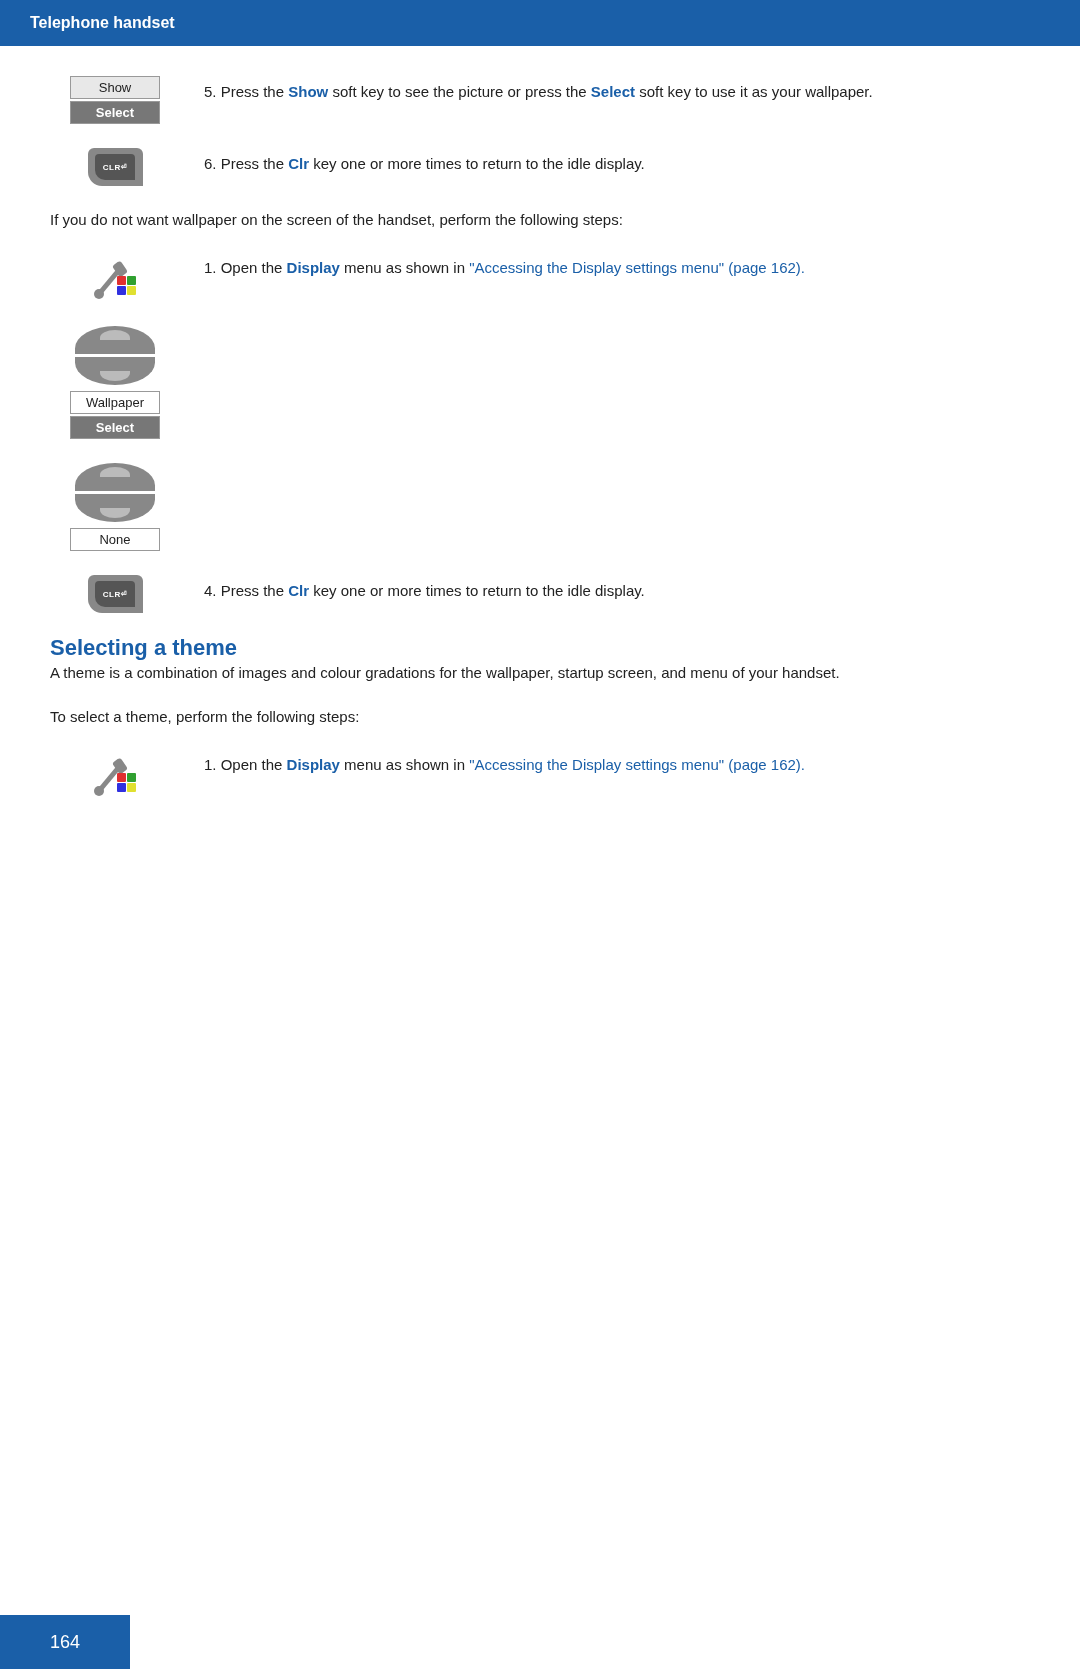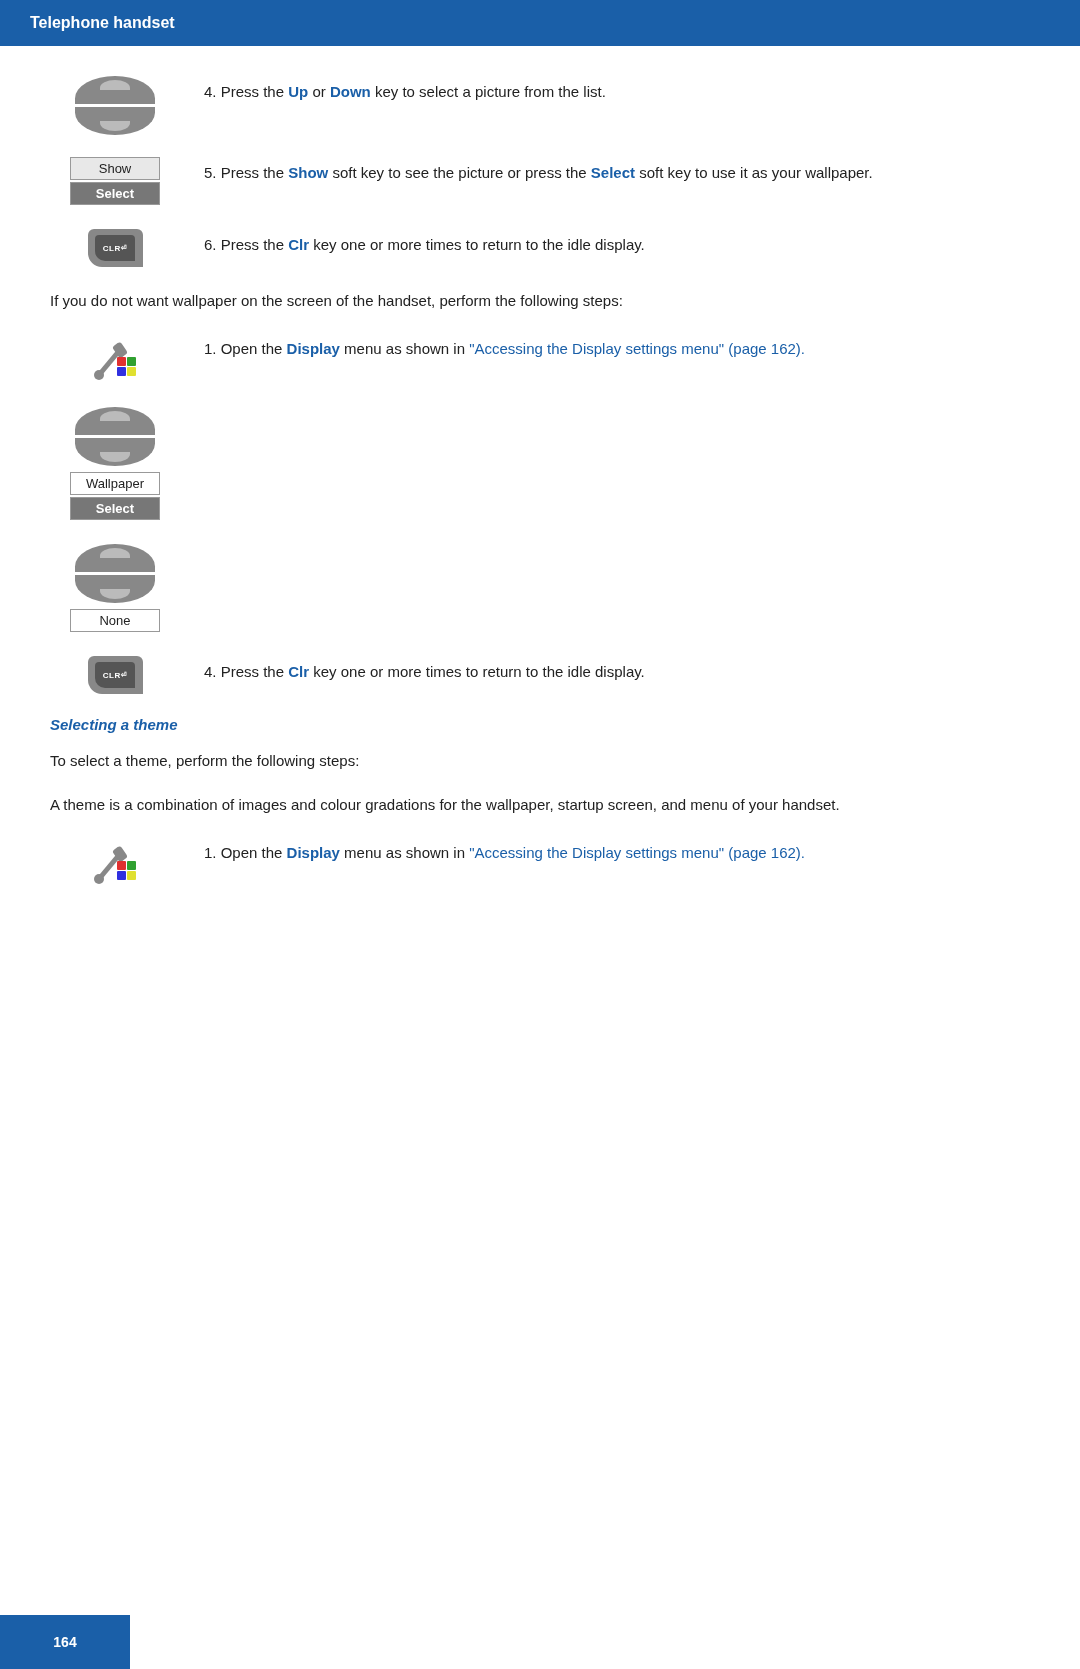--- a/index.html
+++ b/index.html
@@ -123,69 +123,59 @@
       letter-spacing: 0.5px;
     }
 
     .paragraph {
       margin-bottom: 20px;
       line-height: 1.6;
     }
 
     .section-title {
       color: #1a5fa8;
-      font-size: 15px;
-      font-weight: bold;
-      margin-bottom: 16px;
+      font-size: 22px;
+      font-weight: bold;
+      margin-bottom: 0;
       margin-top: 10px;
-      font-style: italic;
     }
 
     .footer-bar {
       position: absolute;
       bottom: 0;
       left: 0;
       width: 130px;
       height: 54px;
       background: #1a5fa8;
       display: flex;
       align-items: center;
       justify-content: center;
       color: #fff;
-      font-size: 14px;
-      font-weight: bold;
+      font-size: 18px;
+      font-weight: normal;
     }
 
     .none-box {
       border: 1px solid #999;
       background: #fff;
       width: 90px;
       text-align: center;
       font-size: 13px;
       padding: 3px 0;
     }
   </style>
 </head>
 <body>
 
 <div class="header">
   <span>Telephone handset</span>
 </div>
 
 <div class="content">
 
-  <div class="step-row">
-    <div class="step-icon">
-      <div class="nav-btn-up"></div>
-      <div class="nav-btn-down"></div>
-    </div>
-    <div class="step-text">
-      <span>4.&nbsp;</span>Press the <span class="blue">Up</span> or <span class="blue">Down</span> key to select a picture from the list.
-    </div>
-  </div>
 
   <div class="step-row">
     <div class="step-icon">
       <div class="softkey-box">Show</div>
       <div class="softkey-box selected">Select</div>
     </div>
     <div class="step-text">
       <span>5.&nbsp;</span>Press the <span class="blue">Show</span> soft key to see the picture or press the <span class="blue">Select</span> soft key to use it as your wallpaper.
     </div>
   </div>
@@ -249,23 +239,23 @@
         <div class="clr-icon-inner">CLR<br><span style="font-size:7px">⏎</span></div>
       </div>
     </div>
     <div class="step-text">
       <span>4.&nbsp;</span>Press the <span class="blue">Clr</span> key one or more times to return to the idle display.
     </div>
   </div>
 
   <div class="section-title">Selecting a theme</div>
 
+  <div class="paragraph">A theme is a combination of images and colour gradations for the wallpaper, startup screen, and menu of your handset.</div>
+
   <div class="paragraph">To select a theme, perform the following steps:</div>
-
-  <div class="paragraph">A theme is a combination of images and colour gradations for the wallpaper, startup screen, and menu of your handset.</div>
 
   <div class="step-row">
     <div class="step-icon">
       <svg width="52" height="52" viewBox="0 0 52 52">
         <line x1="10" y1="42" x2="30" y2="18" stroke="#888" stroke-width="5" stroke-linecap="round"></line>
         <circle cx="10" cy="42" r="5" fill="#888"></circle>
         <rect x="26" y="10" width="10" height="14" rx="3" fill="#888" transform="rotate(-35 31 17)"></rect>
         <rect x="28" y="24" width="9" height="9" fill="#e03030" rx="1"></rect>
         <rect x="38" y="24" width="9" height="9" fill="#30a030" rx="1"></rect>
         <rect x="28" y="34" width="9" height="9" fill="#3030e0" rx="1"></rect>

